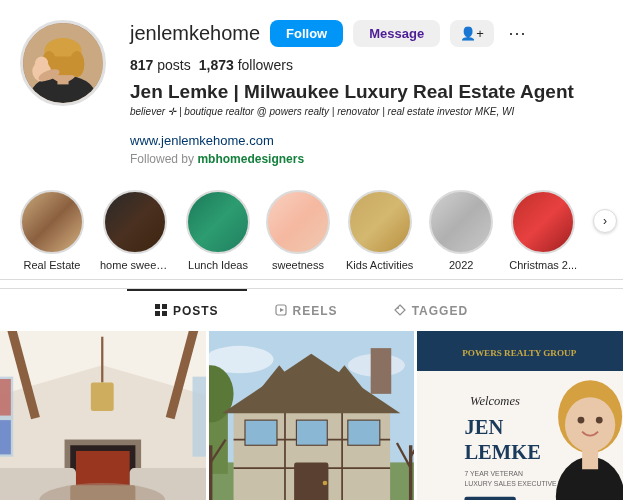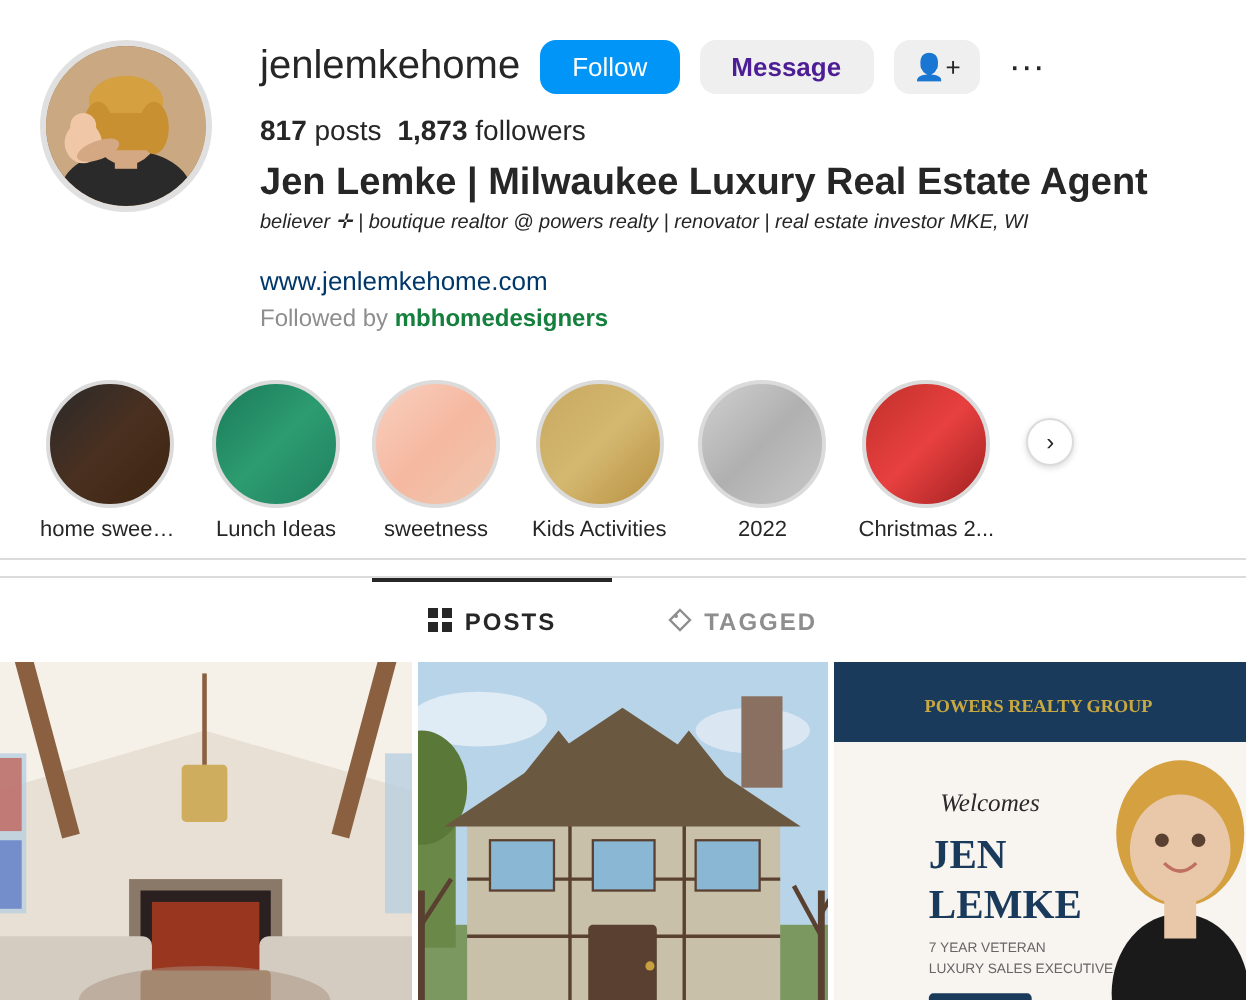--- a/index.html
+++ b/index.html
@@ -55,21 +55,21 @@
       font-weight: 300;
       color: #262626;
     }
     .btn-follow {
       background: #0095f6;
       color: #fff;
       border: none;
       border-radius: 8px;
       padding: 6px 16px;
       font-size: 13px;
-      font-weight: 400;
+      font-weight: 700;
       cursor: pointer;
     }
     .btn-message {
       background: #efefef;
       color: #4c1d95;
       border: none;
       border-radius: 8px;
       padding: 6px 16px;
       font-size: 13px;
       font-weight: 700;
@@ -333,20 +333,24 @@
     <div class="bio-link">www.jenlemkehome.com</div>
     <div class="followed-by">
       <span>Followed by</span>
       <strong>mbhomedesigners</strong>
     </div>
   </div>
 </div>
 
 <div class="highlights-section">
 
+<div class="highlight-item">
+      <div class="highlight-circle hl-1"></div>
+      <span class="highlight-label">Real Estate</span>
+    </div>
     <div class="highlight-item">
       <div class="highlight-circle hl-2"></div>
       <span class="highlight-label">home sweet ...</span>
     </div>
     <div class="highlight-item">
       <div class="highlight-circle hl-4"></div>
       <span class="highlight-label">Lunch Ideas</span>
     </div>
     <div class="highlight-item">
       <div class="highlight-circle hl-3"></div>
@@ -377,20 +381,29 @@
           <rect x="7" y="0" width="5" height="5"></rect>
         <rect x="0" y="7" width="5" height="5"></rect>
           <rect x="7" y="7" width="5" height="5"></rect>
       </svg>
     </span>
     <span>POSTS</span>
   </div>
   <div class="tab-item">
     <span class="tab-icon">
       <svg width="12" height="12" viewBox="0 0 12 12" fill="currentColor">
+        <rect x="1" y="1" width="10" height="10" rx="2" fill="none" stroke="currentColor" stroke-width="1.2"></rect>
+        <polygon points="5,4 9,6 5,8"></polygon>
+      </svg>
+    </span>
+    <span>REELS</span>
+  </div>
+  <div class="tab-item">
+    <span class="tab-icon">
+      <svg width="12" height="12" viewBox="0 0 12 12" fill="currentColor">
         <path d="M6 1 L11 6 L6 11 L1 6 Z" fill="none" stroke="currentColor" stroke-width="1.2"></path>
         <circle cx="4" cy="4" r="1" fill="currentColor"></circle>
       </svg>
     </span>
     <span>TAGGEd</span>
   </div>
 </div>
 
 <div class="grid-section">
 

